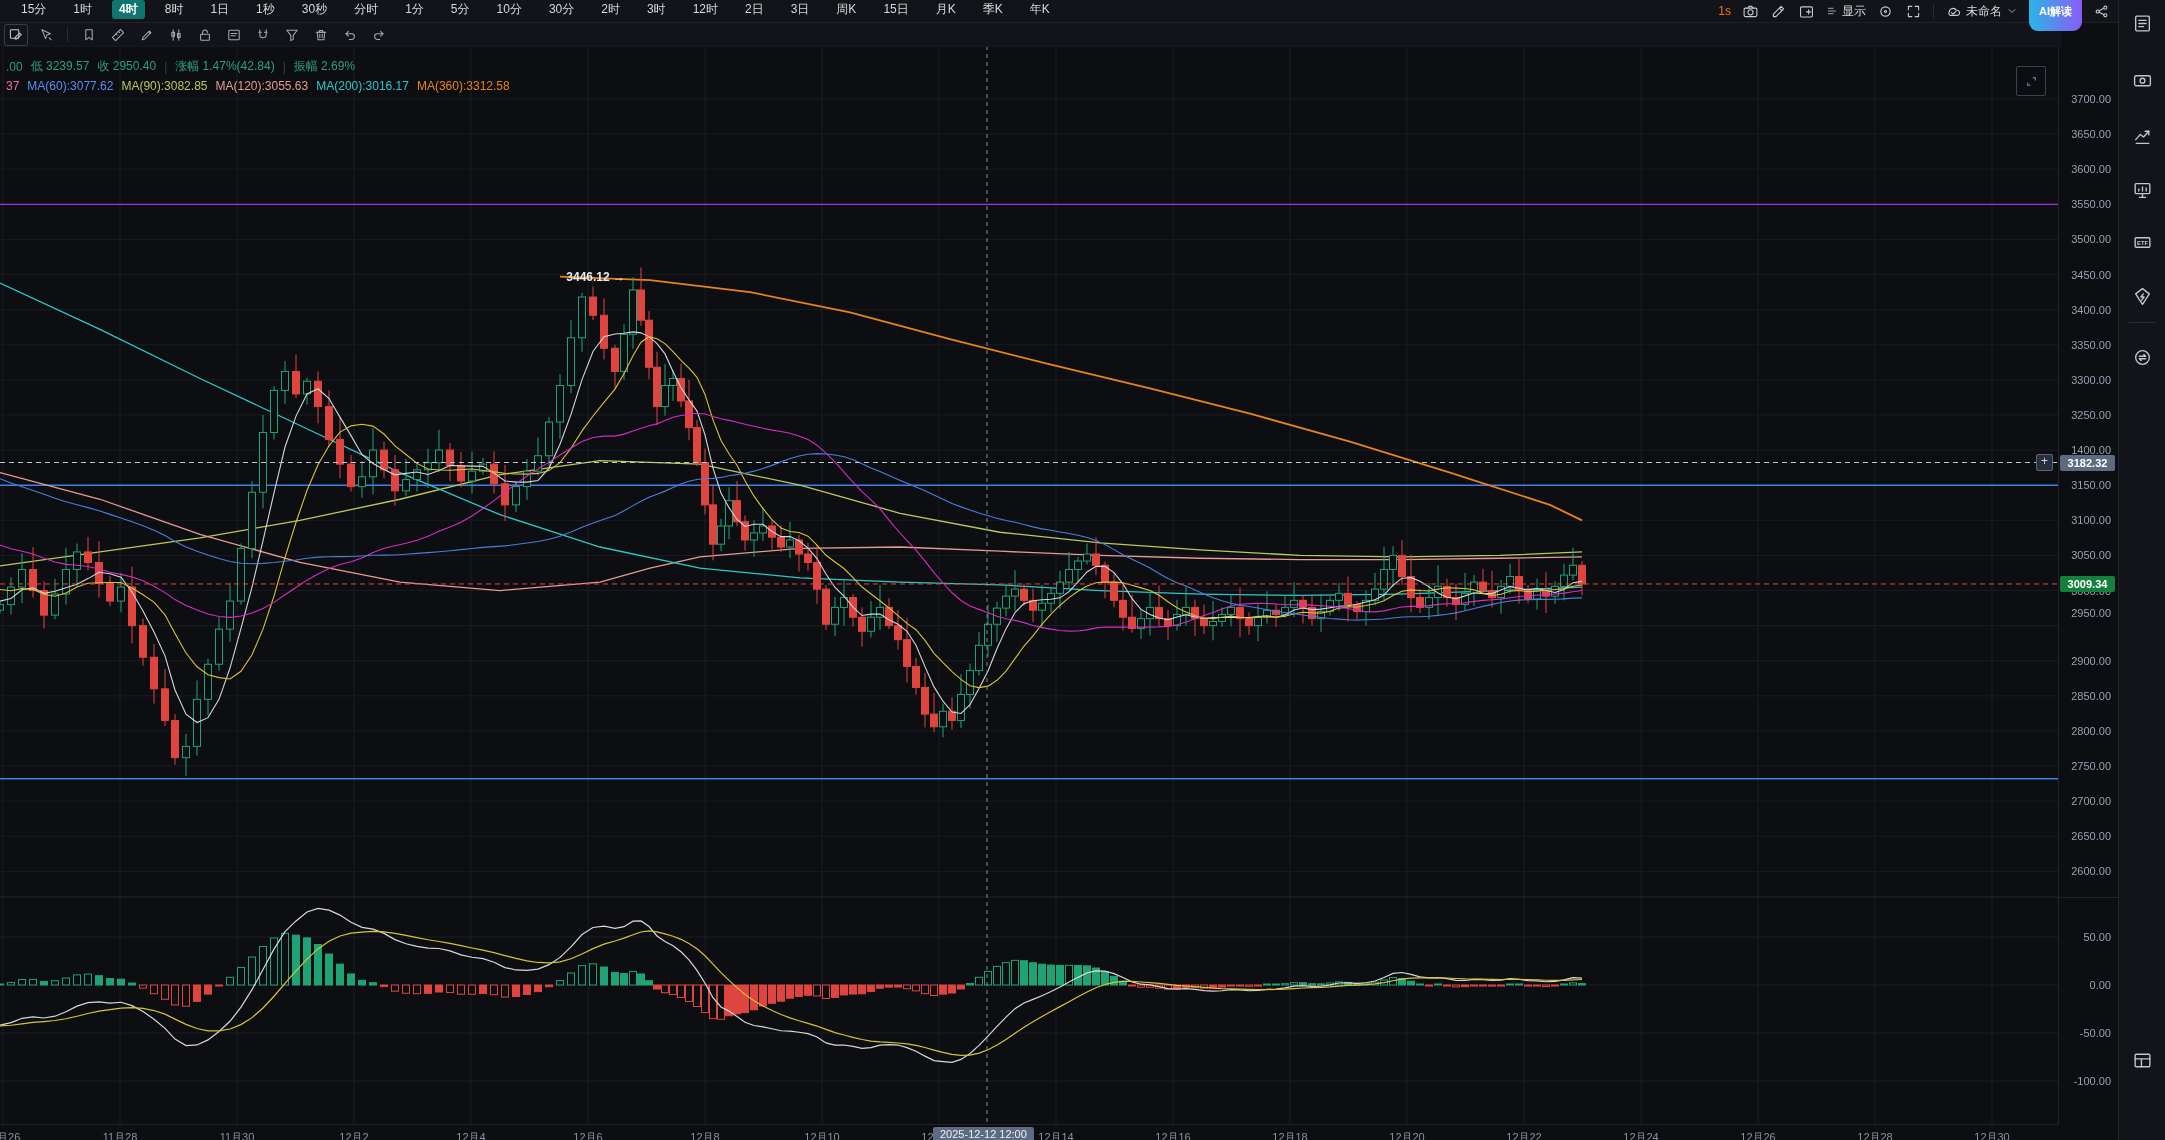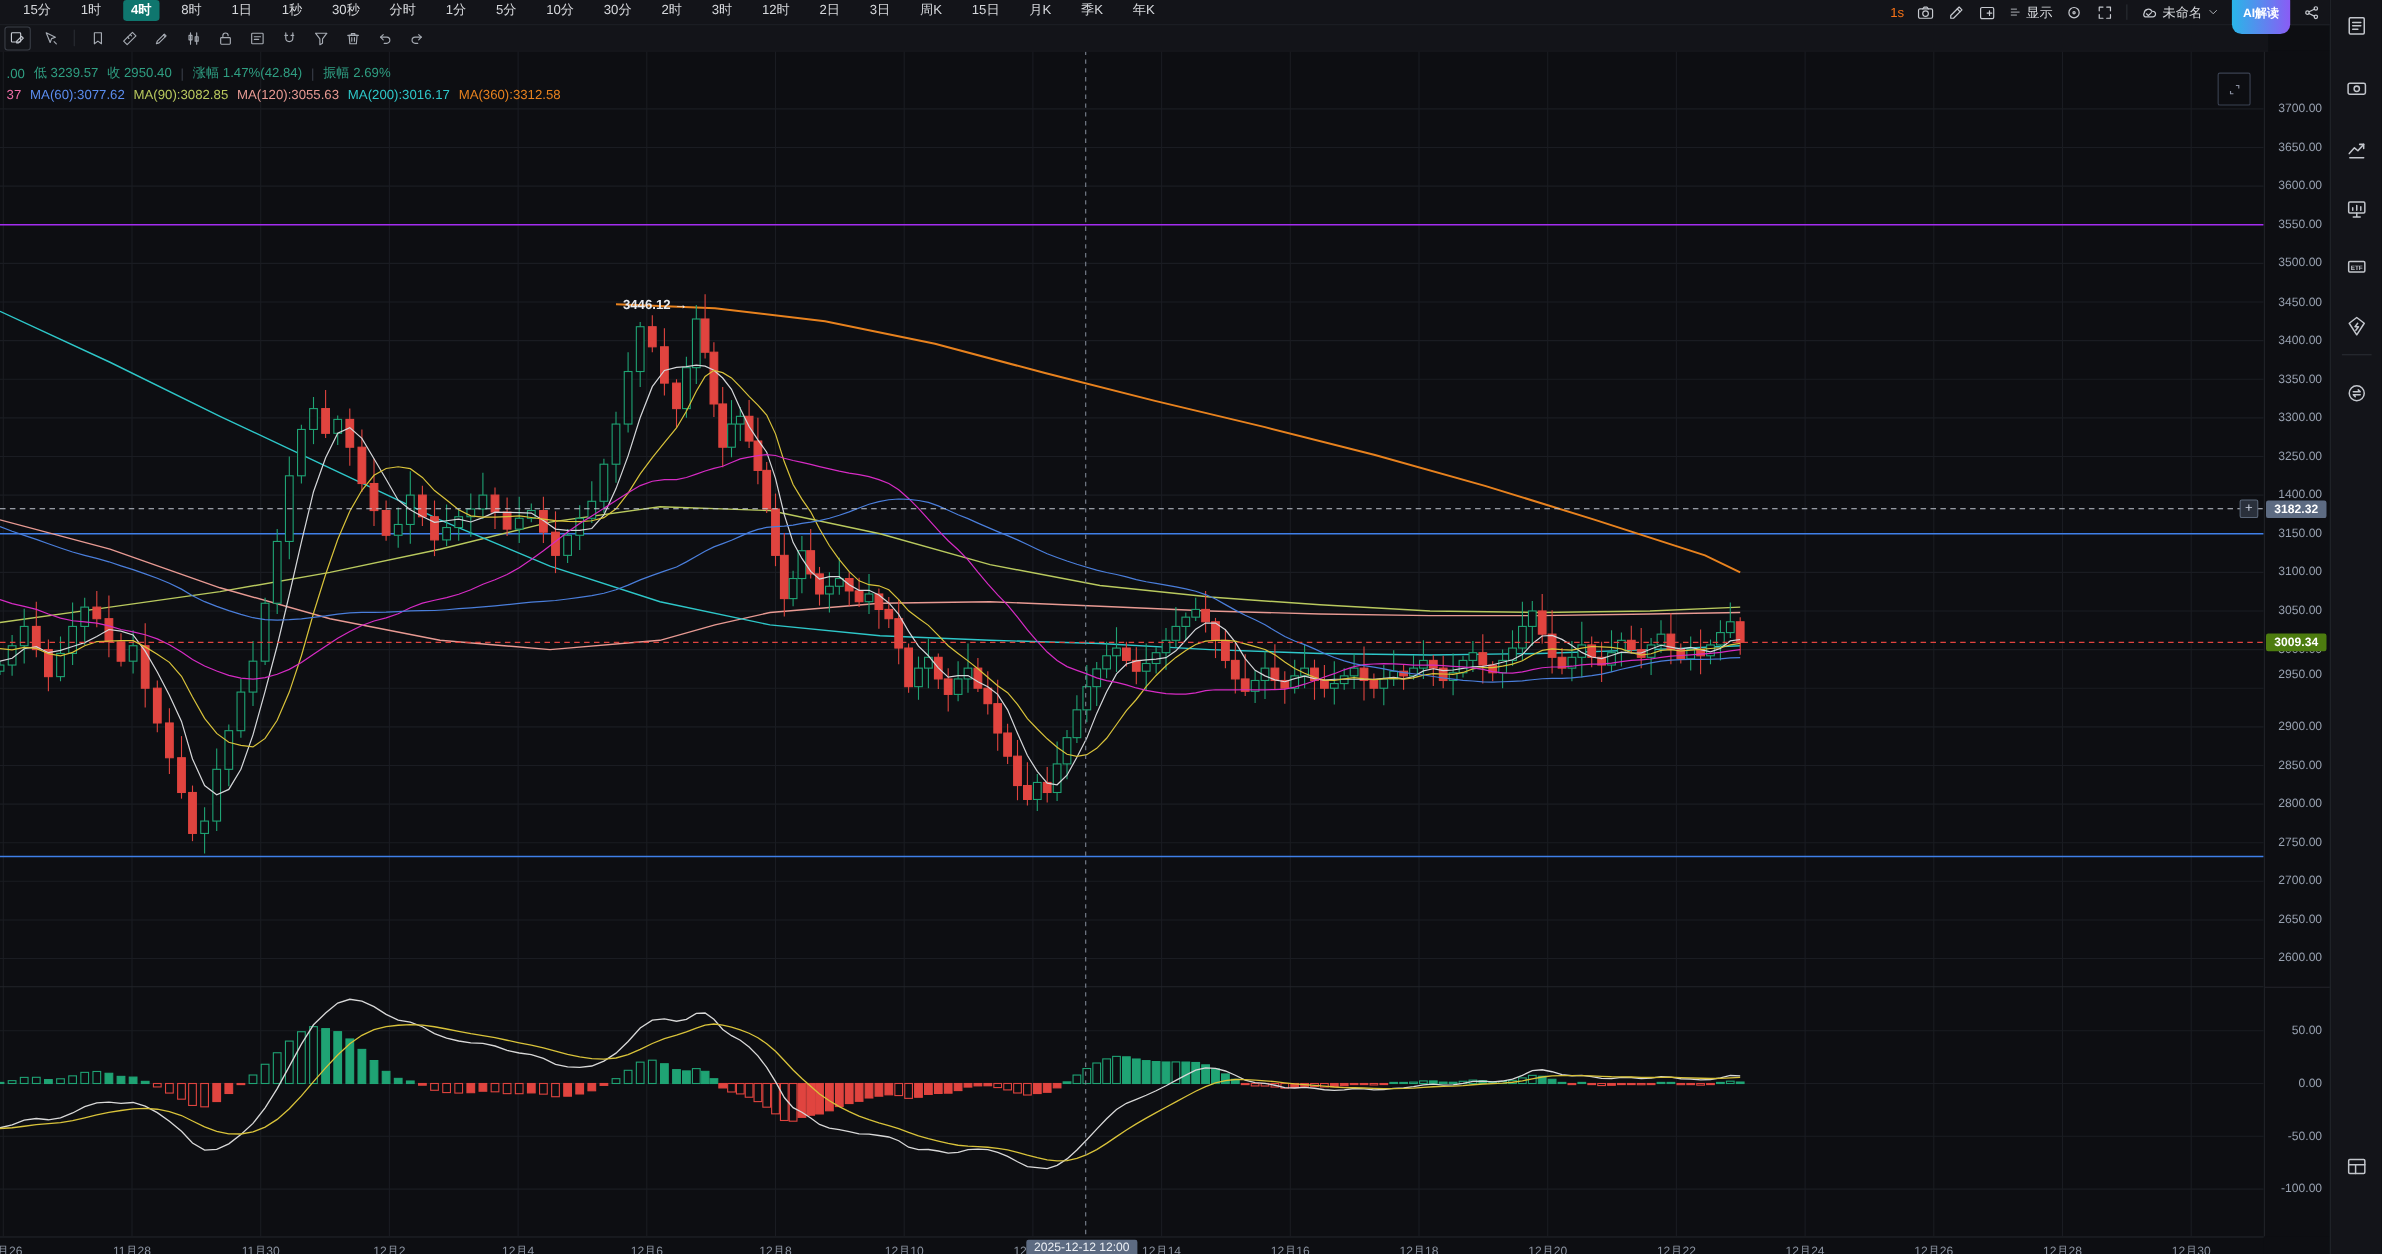--- a/index.html
+++ b/index.html
@@ -849,21 +849,21 @@
       <div class="plabel" style="top: 714.09px;">2750.00</div>
       <div class="plabel" style="top: 749.2px;">2700.00</div>
       <div class="plabel" style="top: 784.31px;">2650.00</div>
       <div class="plabel" style="top: 819.42px;">2600.00</div>
       <div class="plabel" style="top: 885px;">50.00</div>
       <div class="plabel" style="top: 933px;">0.00</div>
       <div class="plabel" style="top: 981px;">-50.00</div>
       <div class="plabel" style="top: 1029px;">-100.00</div>
     </div>
   <div class="price-badge" id="crosshair-price-badge" style="left: 2060px; top: 454.515px; background: rgb(93, 107, 130);">3182.32</div>
-  <div class="price-badge" id="last-price-badge" style="left: 2060px; top: 575.981px; background: #4d7c0f;">3009.34</div>
+  <div class="price-badge" id="last-price-badge" style="left: 2060px; top: 575.981px; background: #15803d;">3009.34</div>
 
   <div class="time-axis" id="time-axis">
     <div class="time-badge" id="time-badge" style="left: 933px;">2025-12-12 12:00</div>
   <div class="tlabel" style="left: 3px;">11月26</div>
       <div class="tlabel" style="left: 120px;">11月28</div>
       <div class="tlabel" style="left: 237px;">11月30</div>
       <div class="tlabel" style="left: 354px;">12月2</div>
       <div class="tlabel" style="left: 471px;">12月4</div>
       <div class="tlabel" style="left: 588px;">12月6</div>
       <div class="tlabel" style="left: 705px;">12月8</div>

